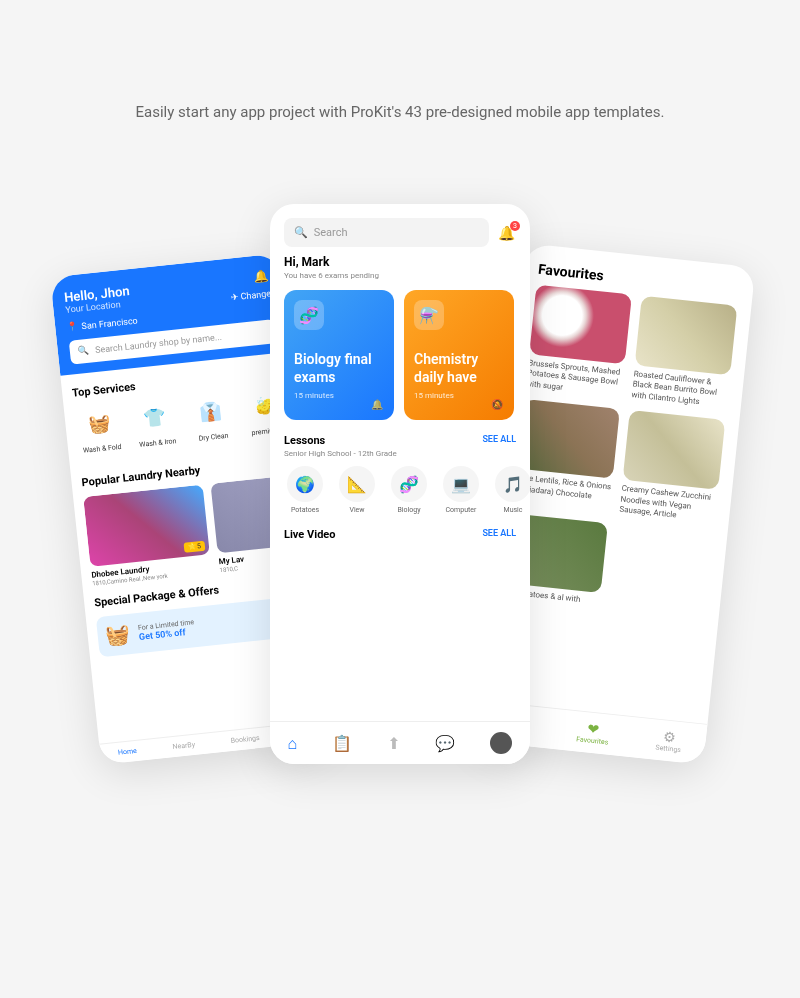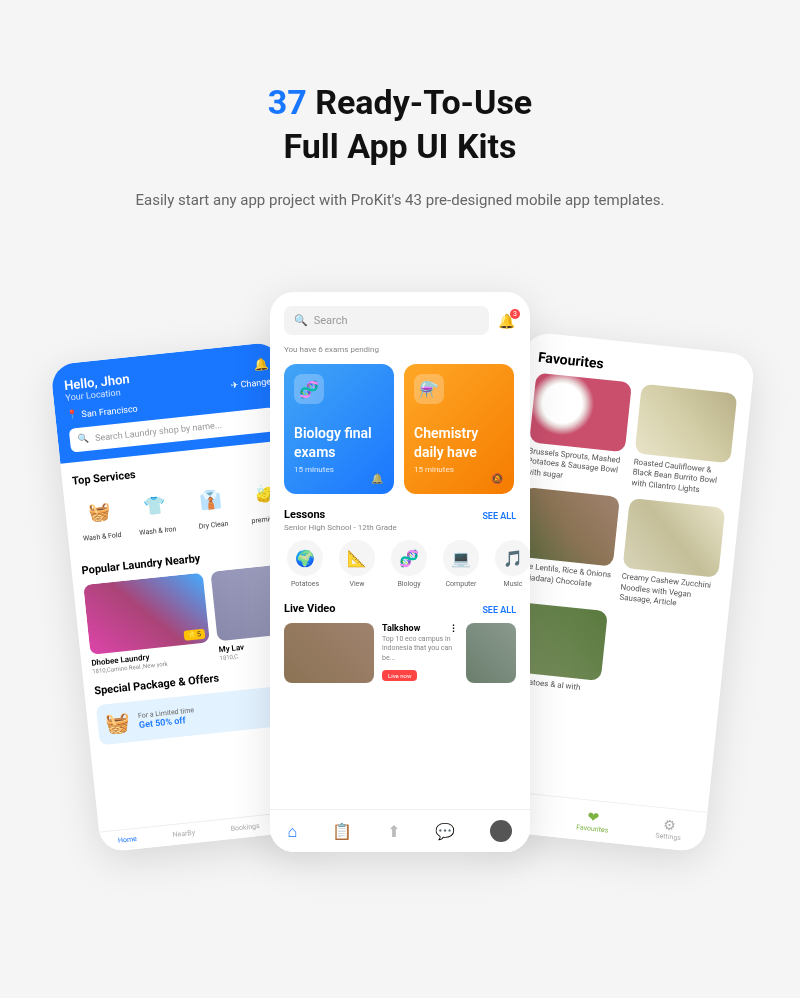--- a/index.html
+++ b/index.html
@@ -52,21 +52,21 @@
 .cp-greet{padding:0 14px;font-size:12px;font-weight:700}
 .cp-sub{padding:2px 14px 10px;font-size:8px;color:#888}
 .cp-exams{display:flex;gap:10px;padding:0 14px;overflow:hidden}
 .cp-exam{width:110px;height:130px;border-radius:12px;padding:10px;color:#fff;position:relative;flex-shrink:0}
 .cp-e1{background:linear-gradient(135deg,#42a5f5,#1976ff)}
 .cp-e2{background:linear-gradient(135deg,#ffa726,#f57c00)}
 .cp-eic{width:30px;height:30px;background:rgba(255,255,255,0.25);border-radius:8px;display:flex;align-items:center;justify-content:center;font-size:16px;margin-bottom:20px}
 .cp-et{font-size:14px;font-weight:600;line-height:1.3}
 .cp-em{font-size:8px;opacity:0.8;position:absolute;bottom:20px;left:10px}
 .cp-ebell{position:absolute;bottom:10px;right:10px;font-size:10px;opacity:0.7}
-.cp-secthdr{display:flex;justify-content:space-between;align-items:flex-end;padding:14px 14px 2px}
+.cp-secthdr{display:flex;justify-content:space-between;align-items:flex-start;padding:14px 14px 2px}
 .cp-sectt{font-size:11px;font-weight:700}
 .cp-see{font-size:9px;color:#1976ff;font-weight:600}
 .cp-sects{padding:0 14px 8px;font-size:8px;color:#888}
 .cp-lessons{display:flex;gap:10px;padding:0 14px;overflow:hidden}
 .cp-les{text-align:center;flex-shrink:0;width:42px}
 .cp-lic{width:36px;height:36px;border-radius:50%;background:#f5f5f5;margin:0 auto 4px;display:flex;align-items:center;justify-content:center;font-size:16px}
 .cp-llbl{font-size:7px;color:#666}
 .cp-vids{display:flex;gap:8px;padding:6px 14px;overflow:hidden}
 .cp-vid1{width:90px;height:60px;background:linear-gradient(45deg,#8b7355,#a0826d);border-radius:8px;flex-shrink:0}
 .cp-vid2{flex:1}
@@ -92,24 +92,20 @@
 .rp-lbl{font-size:8px;color:#555;margin-top:4px;line-height:1.3}
 .rp-nav{position:absolute;bottom:0;left:0;right:0;display:flex;justify-content:space-around;padding:8px 0;border-top:1px solid #eee;background:#fff}
 .rp-nav-i{text-align:center;font-size:7px;color:#aaa}
 .rp-nav-i.act{color:#7cb342}
 .rp-nav-ic{font-size:14px;display:block}
 </style>
 </head>
 <body>
 
 <div class="hero">
-  <h1>
-    <span class="num">37</span><span> Ready-To-Use</span><br>
-    <span>Full App UI Kits</span>
-  </h1>
   <p>Easily start any app project with ProKit's 43 pre-designed mobile app templates.</p>
 </div>
 
 <div class="phones">
 
   <div class="phone p-left">
     <div class="lp-header">
       <div class="lp-greet">Hello, Jhon</div>
       <div class="lp-loc">Your Location</div>
       <div class="lp-bell">🔔</div>
@@ -177,20 +173,21 @@
   </div>
 
   <div class="phone p-center">
     <div class="cp-top">
       <div class="cp-search">
           <span>🔍</span>
           <span>Search</span>
         </div>
       <div class="cp-bell">🔔<div class="cp-bell-n">3</div></div>
     </div>
+    <div class="cp-greet">Hi, Mark</div>
     <div class="cp-sub">You have 6 exams pending</div>
     <div class="cp-exams">
       <div class="cp-exam cp-e1">
         <div class="cp-eic">🧬</div>
         <div class="cp-et">Biology final exams</div>
         <div class="cp-em">15 minutes</div>
         <div class="cp-ebell">🔔</div>
       </div>
       <div class="cp-exam cp-e2">
         <div class="cp-eic">⚗️</div>
@@ -223,32 +220,20 @@
         </div>
       <div class="cp-les">
           <div class="cp-lic">🎵</div>
           <div class="cp-llbl">Music</div>
         </div>
     </div>
     <div class="cp-secthdr">
       <div class="cp-sectt">Live Video</div>
       <div class="cp-see">SEE ALL</div>
     </div>
-    <div class="cp-vids">
-      <div class="cp-vid1"></div>
-      <div class="cp-vid2">
-        <div class="cp-vt">
-            <span>Talkshow</span>
-            <span>⋮</span>
-          </div>
-        <div class="cp-vd">Top 10 eco campus in indonesia that you can be...</div>
-        <div class="cp-vbtn">Live now</div>
-      </div>
-      <div class="cp-vid3"></div>
-    </div>
     <div class="cp-nav">
       <div class="cp-nav-i act">⌂</div>
       <div class="cp-nav-i">📋</div>
       <div class="cp-nav-i">⬆</div>
       <div class="cp-nav-i">💬</div>
       <div class="cp-ava"></div>
     </div>
   </div>
 
   <div class="phone p-right">

